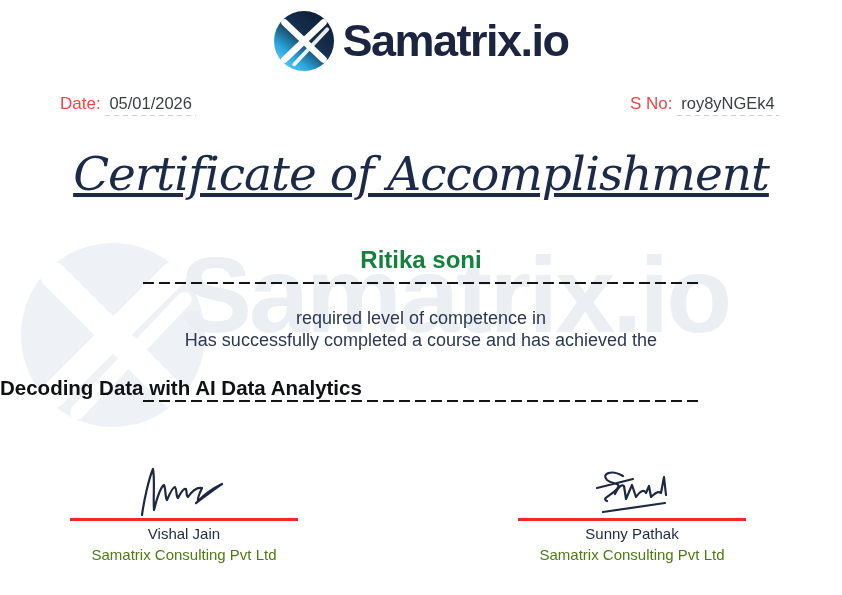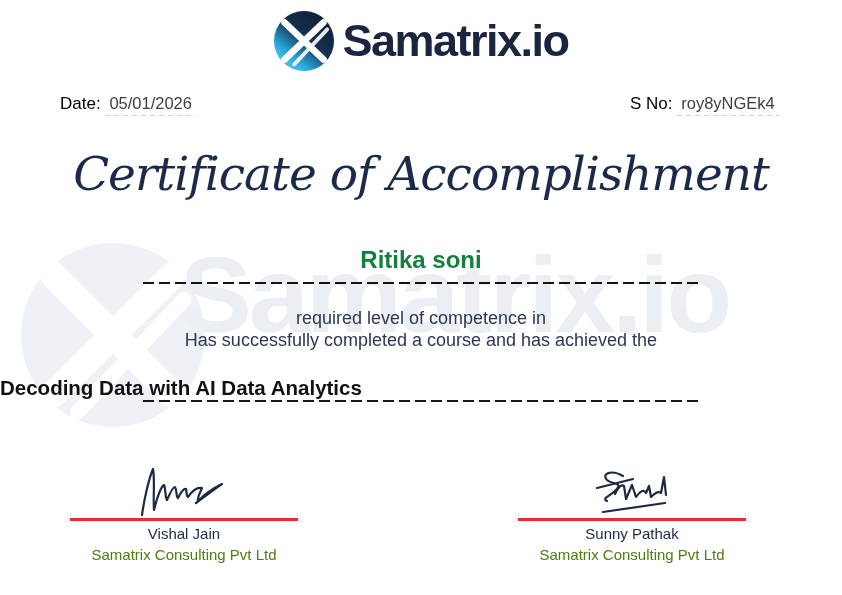--- a/index.html
+++ b/index.html
@@ -25,32 +25,32 @@
     position:absolute; top:8px; left:0; width:100%;
     display:flex; justify-content:center; align-items:center; gap:7px;
   }
   .logo-text {
     font-size:45px; font-weight:700; letter-spacing:-1.5px; color:#1b2540;
   }
 
   .meta-group { position:absolute; top:94px; font-size:17px; color:#1b2540; }
   .meta-date { left:60px; }
   .meta-sno  { left:630px; }
-  .meta-label { color:#000000; }
+  .meta-label { color:#ef4444; }
   .meta-value {
     display:inline-block; color:#3a3f46; font-size:16.5px; padding:0 4px 3px 4px;
     background-image:repeating-linear-gradient(90deg,#ccd0d6 0 5px,transparent 5px 9px);
     background-repeat:repeat-x; background-position:0 100%; background-size:100% 1px;text-align:center;
   }
 
   .cert-title {
     position:absolute; top:146px; left:0; width:100%;
     text-align:center; white-space:nowrap;
     font-family:"DejaVu Serif", serif; font-style:italic; font-weight:400;
-    font-size:47px; letter-spacing:-1px; color:#1c2a4a;
+    font-size:47px; letter-spacing:-1px; color:#1c2a4a;text-decoration:underline;
   }
 
   .recipient {
     position:absolute; top:246px; left:0; width:100%; text-align:center;
     font-size:24px; font-weight:700; color:#15803d;
   }
 
   .dash-line {
     position:absolute; left:143px; width:557px; height:2px;
     background-image:repeating-linear-gradient(90deg,#141414 0 11px,transparent 11px 16px);

